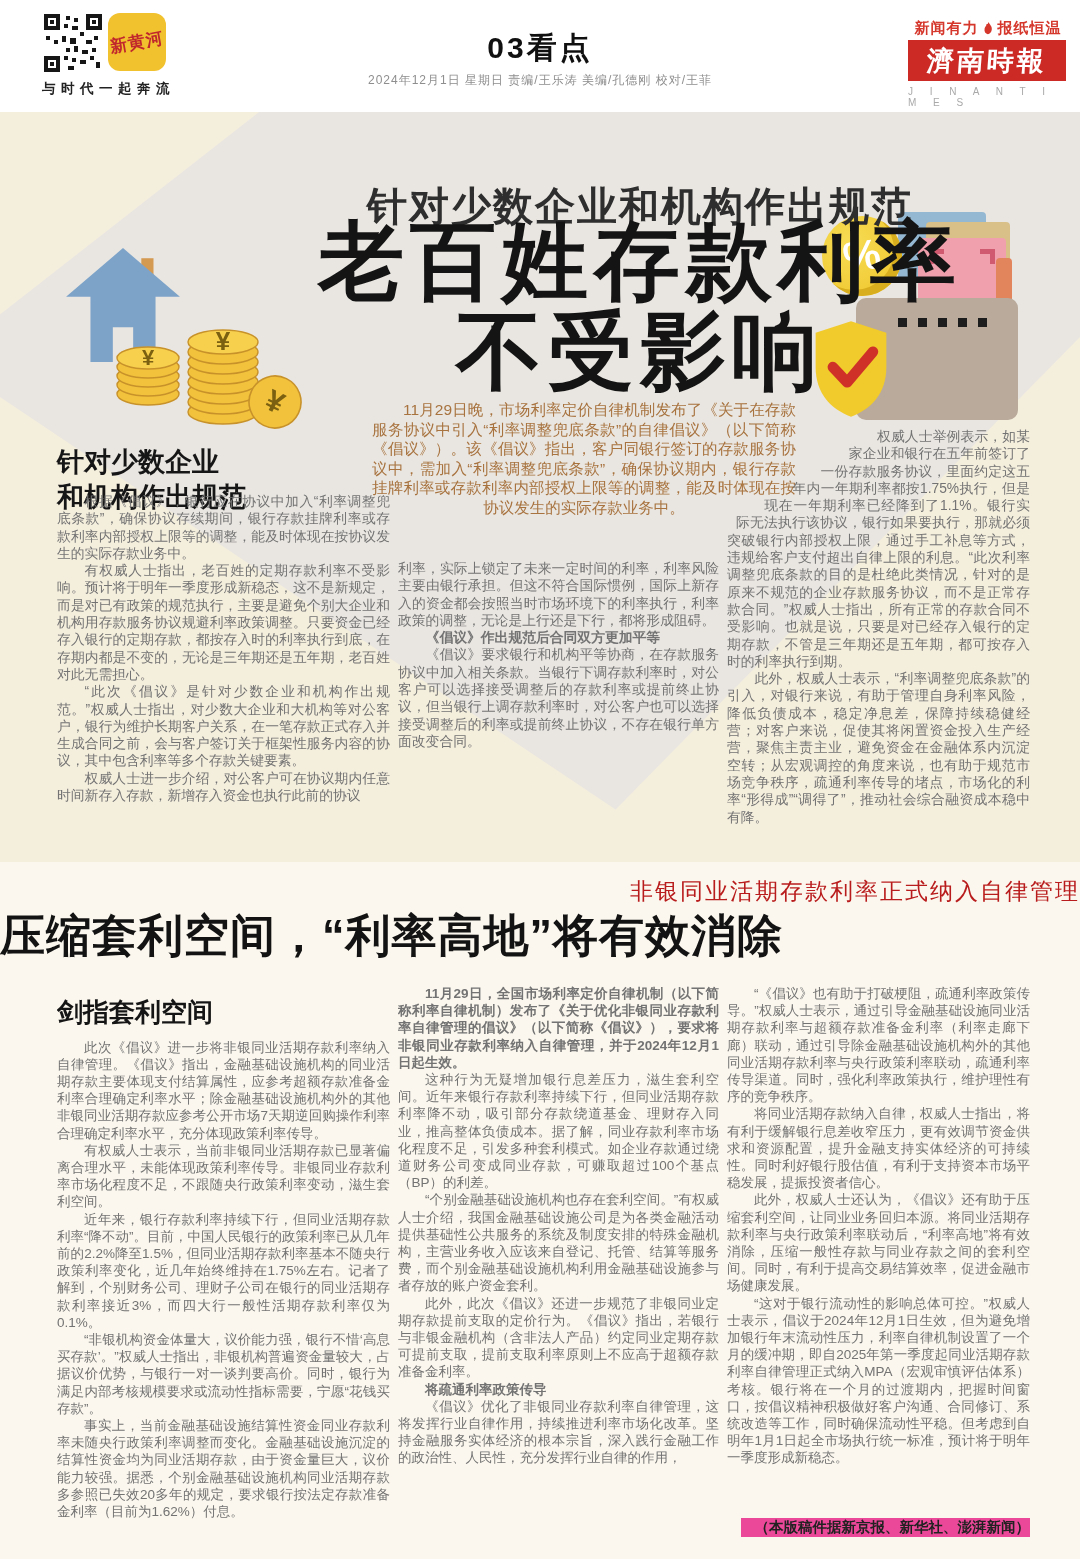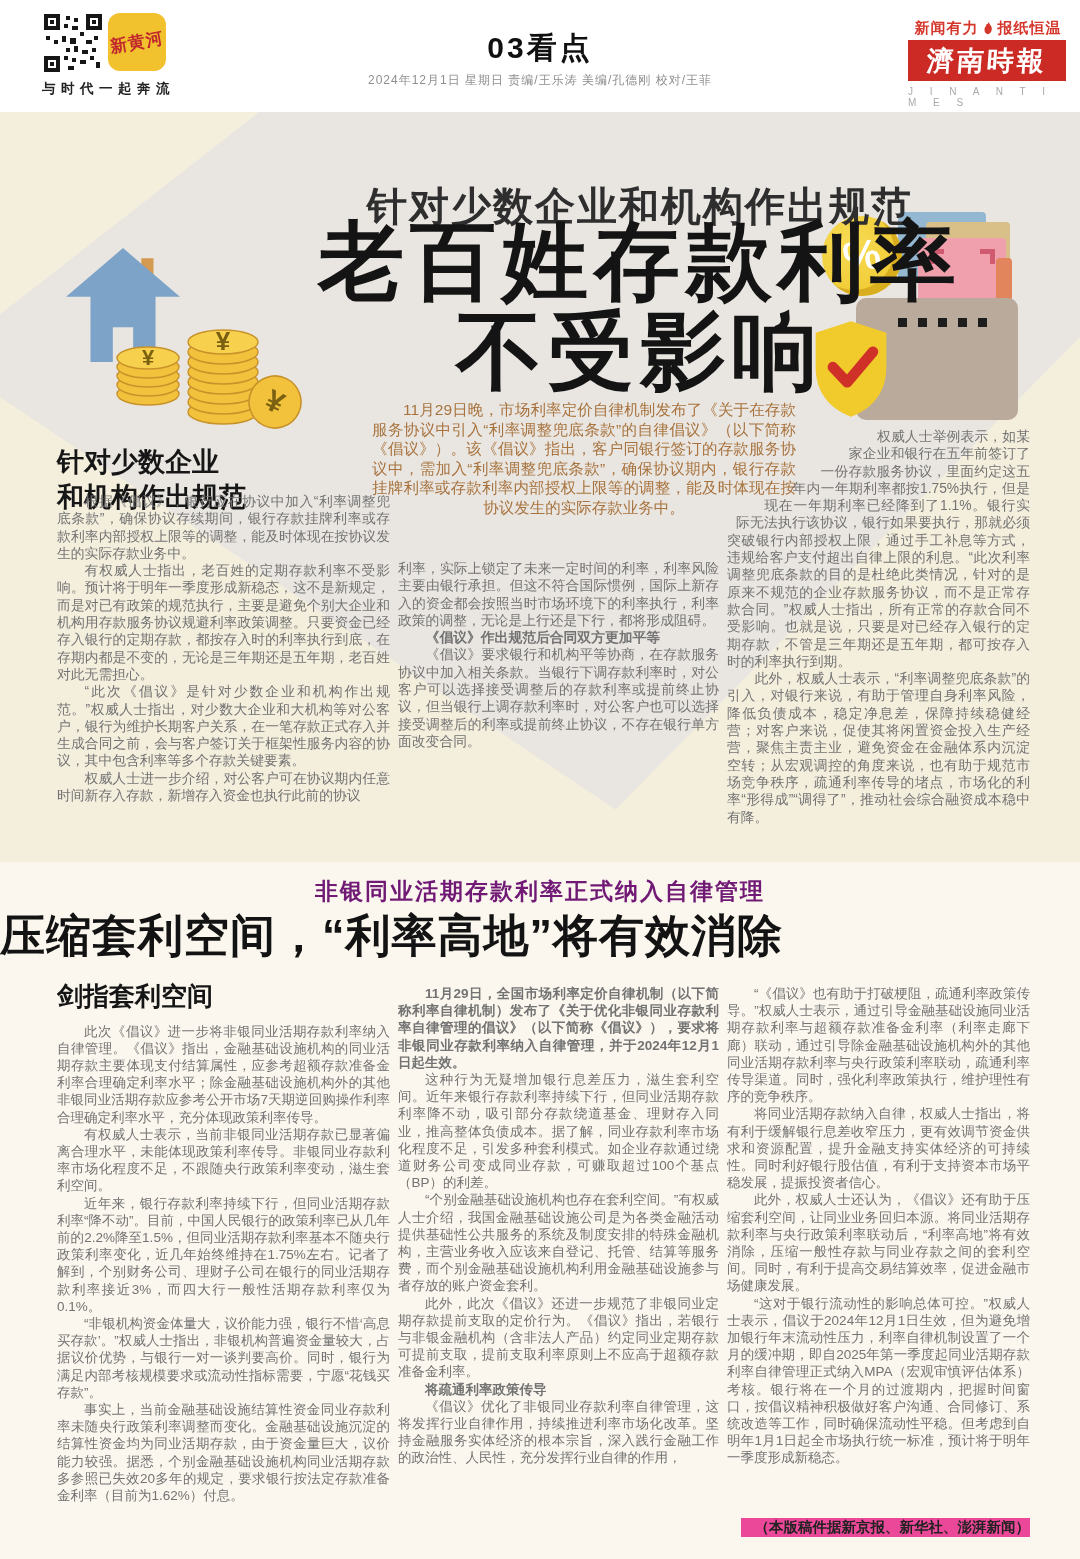--- a/index.html
+++ b/index.html
@@ -60,25 +60,25 @@
   .wdots{position:absolute;left:42px;top:20px;display:flex;gap:11px}
   .wdots i{width:9px;height:9px;background:#1d1d1d;display:block}
   .pcoin{position:absolute;left:24px;top:4px;width:80px;height:80px;border-radius:50%;
          background:radial-gradient(circle at 35% 35%,#f7dc55,#eec428);
          box-shadow:inset -8px -6px 0 #d9ae1e;display:flex;align-items:center;justify-content:center}
   .pcoin span{color:#fff;font-size:42px;font-weight:900;transform:rotate(-8deg)}
   .shield{position:absolute;left:10px;top:104px;width:86px;height:104px}
 
   
   .a2{left:0;top:862px;width:1080px;height:697px;background:#fbf7ee}
-  .a2k{left:0;right:0;top:14px;text-align:center;font-size:23px;font-weight:700;color:#701a75;letter-spacing:2px;position:absolute}
+  .a2k{left:0;right:0;top:14px;text-align:right;font-size:23px;font-weight:400;color:#b91c1c;letter-spacing:2px;position:absolute}
   .a2h{left:0;right:0;top:44px;font-size:45px;font-weight:900;color:#131313;letter-spacing:1px;position:absolute}
   .a2 .body p{font-size:13.5px;line-height:17.2px}
   .a2c1{left:57px;top:120px;width:333px;height:577px;overflow:hidden}
-  .a2c1 .h{font-size:26px;font-weight:900;color:#151515;margin:0 0 12px;line-height:1.1}
+  .a2c1 .h{font-size:26px;font-weight:900;color:#151515;margin:16px 0 12px;line-height:1.1}
   .a2c2{left:398px;top:123px;width:321px;height:574px;overflow:hidden}
   .lead2{font-weight:700;color:#b35c30;font-size:15px;line-height:19px;text-align:justify;text-indent:2em;margin:0 0 15px}
   .a2c3{left:727px;top:123px;width:303px;height:574px;overflow:hidden}
   .a2c3 p{font-size:13.2px;line-height:16.5px}
   .a2c3 p.first{text-indent:0}
   .credit{position:absolute;right:50px;top:656px;background:#ec4899;padding-left:14px;
           font-size:14.5px;font-weight:700;color:#222}
 </style>
 </head>
 <body>

